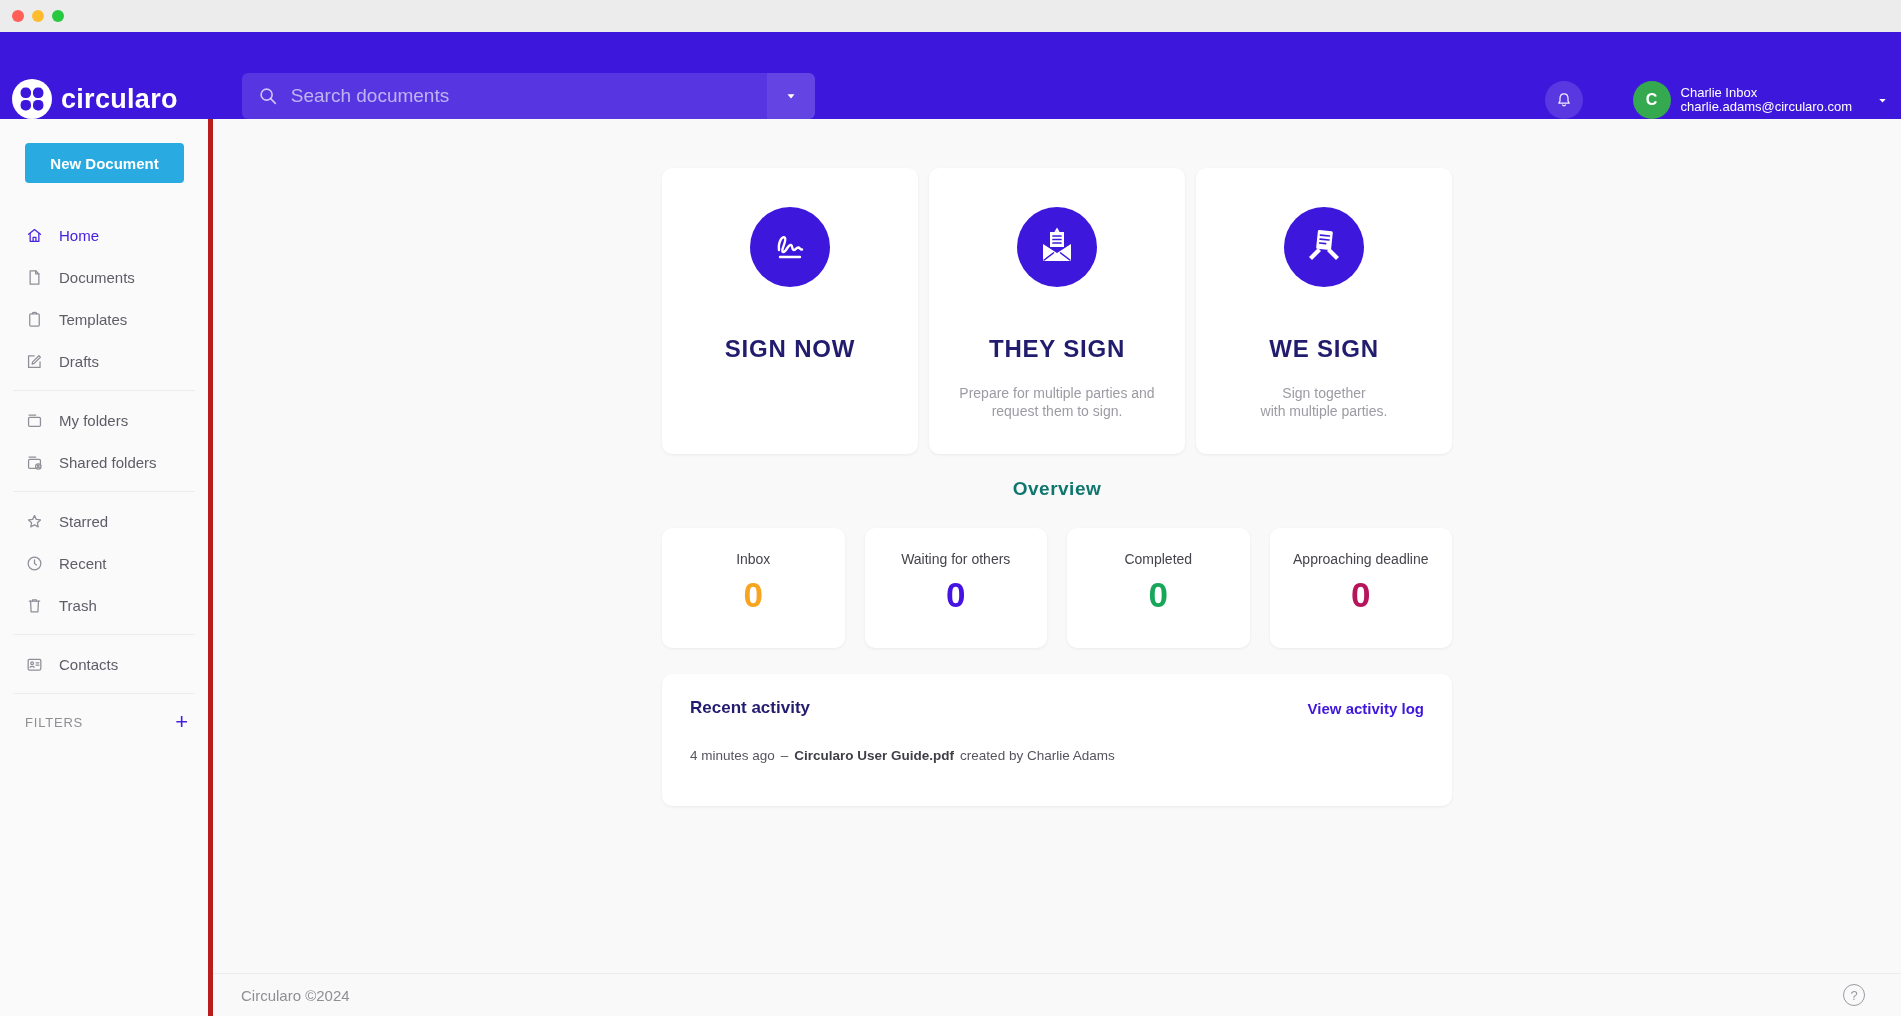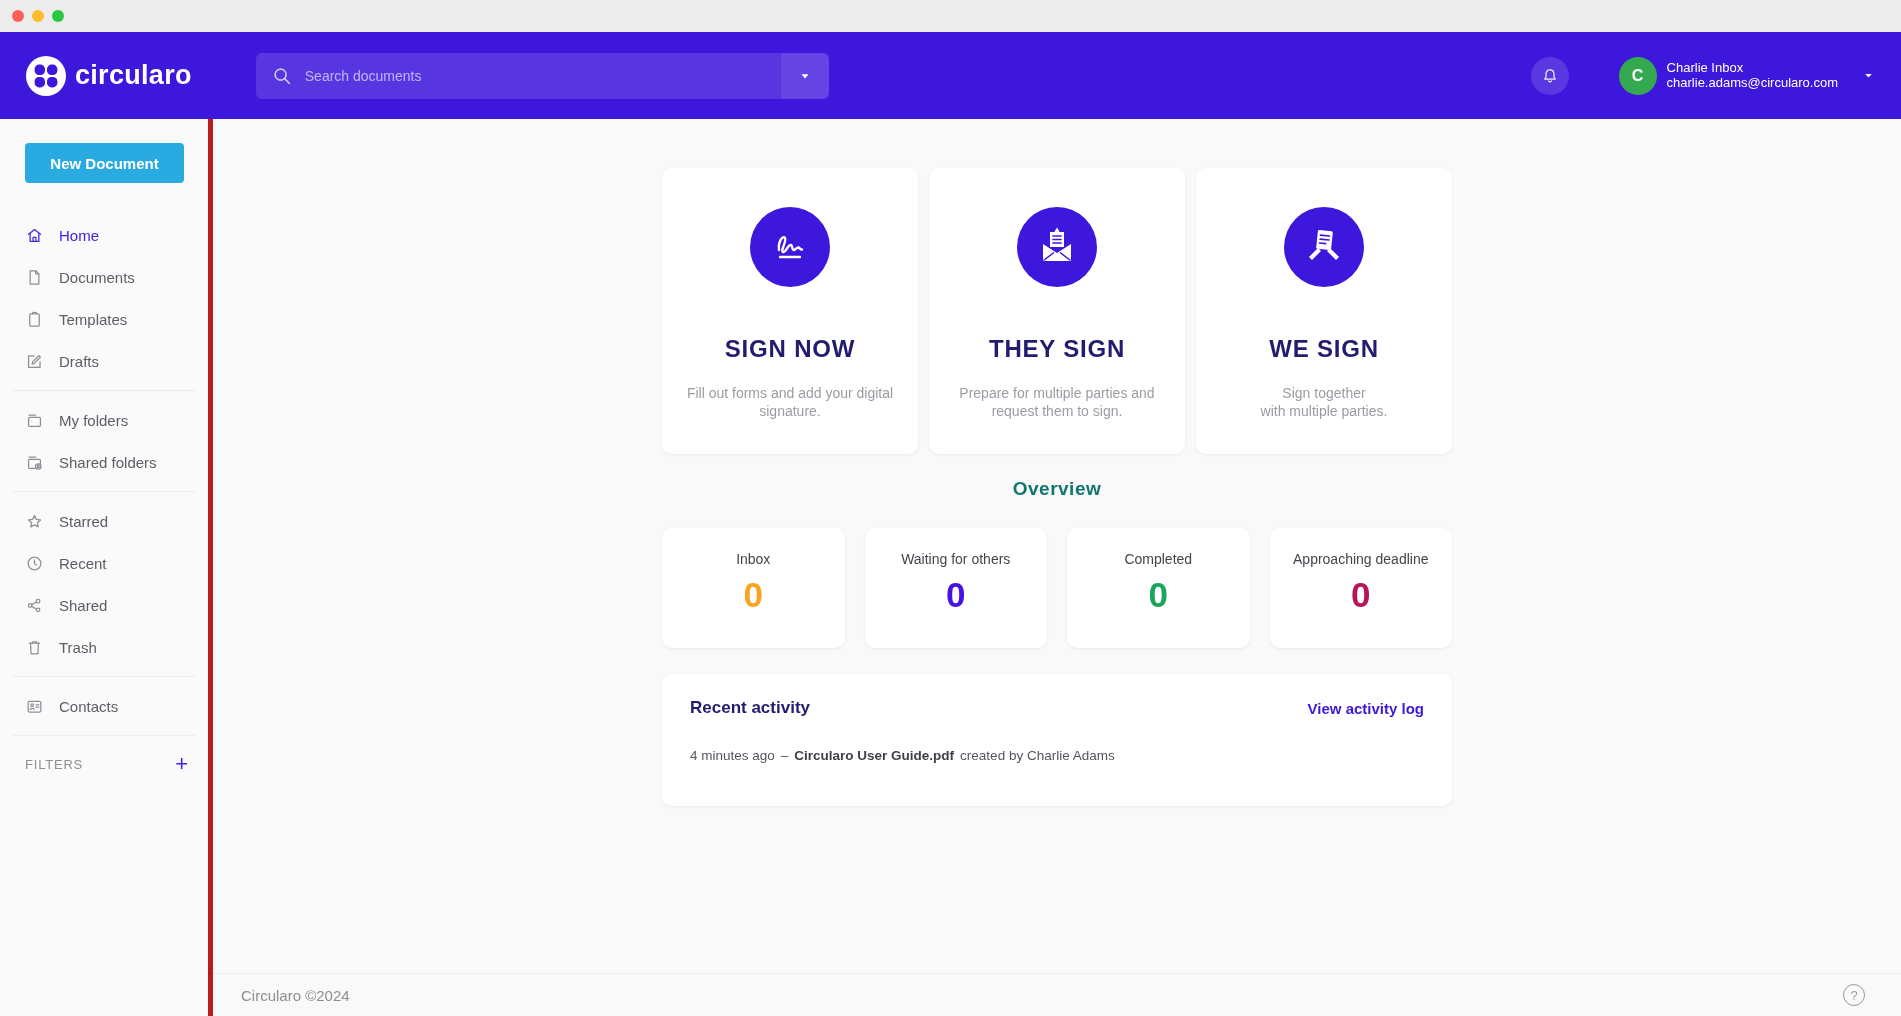--- a/index.html
+++ b/index.html
@@ -9,26 +9,26 @@
   #app { width:1901px; height:1016px; display:flex; flex-direction:column; background:#F9F9FA; overflow:hidden; position:relative; }
 
   
   .titlebar { flex:0 0 32px; background:#ECECEC; display:flex; align-items:center; padding-left:12px; gap:8px; }
   .dot { width:12px; height:12px; border-radius:50%; cursor:pointer; }
   .dot.red { background:#FF5F57; }
   .dot.yellow { background:#FEBC2E; }
   .dot.green { background:#28C840; }
 
   
-  .appbar { flex:0 0 87px; background:#3E17DC; display:flex; align-items:center; padding:0 26px; }
+  .appbar { flex:0 0 87px; background:#3E17DC; display:flex; align-items:flex-end; padding:0 12px; }
   .brand { display:flex; align-items:center; gap:9px; cursor:pointer; }
   .brand-name { color:#fff; font-size:27px; font-weight:bold; letter-spacing:0.3px; }
   .searchbar { margin-left:64px; width:573px; height:46px; background:rgba(255,255,255,0.13); border-radius:6px; display:flex; align-items:center; overflow:hidden; }
   .search-icon { margin-left:15px; display:flex; }
-  .search-input { flex:1; height:100%; background:transparent; border:none; outline:none; color:#e5e5e5; font-size:14px; padding-left:12px; font-family:inherit; }
+  .search-input { flex:1; height:100%; background:transparent; border:none; outline:none; color:#e5e5e5; font-size:19px; padding-left:12px; font-family:inherit; }
   .search-input::placeholder { color:rgba(255,255,255,0.62); }
   .search-drop { width:48px; height:46px; background:rgba(255,255,255,0.08); display:flex; align-items:center; justify-content:center; cursor:pointer; }
   .appbar-right { margin-left:auto; display:flex; align-items:center; }
   .bell-btn { width:38px; height:38px; border-radius:50%; background:rgba(255,255,255,0.14); display:flex; align-items:center; justify-content:center; cursor:pointer; }
   .user { display:flex; align-items:center; margin-left:50px; gap:10px; cursor:pointer; }
   .avatar { width:38px; height:38px; border-radius:50%; background:#35A94F; color:#fff; font-size:16px; font-weight:bold; display:flex; align-items:center; justify-content:center; }
   .user-text { color:#fff; font-size:13px; line-height:14.5px; }
   .user-caret { margin-left:14px; display:flex; }
 
   
@@ -210,29 +210,20 @@
         </li>
         <li class="nav-item">
           <svg width="19" height="19" viewBox="0 0 24 24">
             <circle cx="12" cy="12" r="8"></circle>
               <path d="M12 7.5 V12 L14.6 13.8"></path>
           </svg>
           <span>Recent</span>
         </li>
         <li class="nav-item">
           <svg width="19" height="19" viewBox="0 0 24 24">
-            <circle cx="6.5" cy="12" r="2.3"></circle>
-              <circle cx="16.5" cy="6.5" r="2.3"></circle>
-              <circle cx="16.5" cy="17.5" r="2.3"></circle>
-            <path d="M8.6 10.9 L14.4 7.6 M8.6 13.1 L14.4 16.4"></path>
-          </svg>
-          <span>Shared</span>
-        </li>
-        <li class="nav-item">
-          <svg width="19" height="19" viewBox="0 0 24 24">
             <path d="M5.5 6.5 H18.5"></path>
               <path d="M9.5 6.5 V5 H14.5 V6.5"></path>
               <path d="M7 6.5 L7.7 20 H16.3 L17 6.5"></path>
           </svg>
           <span>Trash</span>
         </li>
       </ul>
 
       <hr class="side-div">
 
@@ -262,22 +253,20 @@
         <div class="actions-row">
 
           <div class="action-card">
             <div class="action-circle">
               <svg width="46" height="46" viewBox="0 0 46 46" fill="none" stroke="#fff" stroke-width="2.4" stroke-linecap="round" stroke-linejoin="round">
                 <path d="M12 26 C11 17 16 11 18 14 C20 17 13 27 16 28 C19 29 21 20 24 21 C26 21.7 24.5 26 27 26 C29 26 29.5 23 31.5 23.5 C33 24 33.5 26 35 25.5"></path>
                 <line x1="13" y1="33" x2="33" y2="33"></line>
               </svg>
             </div>
             <div class="action-title">SIGN NOW</div>
-            <div class="action-desc">Fill out forms and add your digital
-signature.</div>
           </div>
 
           <div class="action-card">
             <div class="action-circle">
               <svg width="46" height="46" viewBox="0 0 46 46">
                 <path d="M21.5 8 L23 5.5 L24.5 8" fill="none" stroke="#fff" stroke-width="2" stroke-linecap="round"></path>
                 <rect x="16" y="8" width="14" height="15" fill="#fff"></rect>
                 <g stroke="#3E17DC" stroke-width="1.7" stroke-linecap="round">
                   <line x1="19" y1="12" x2="27" y2="12"></line>
                     <line x1="19" y1="15.5" x2="27" y2="15.5"></line>

